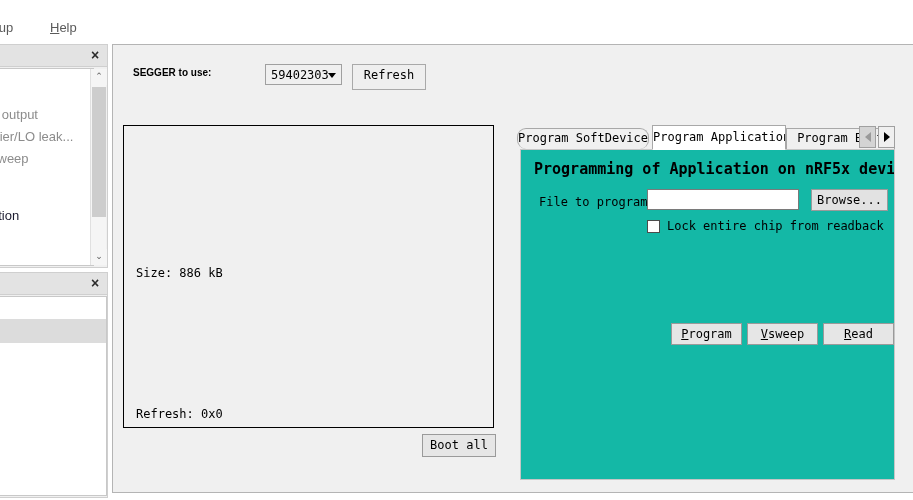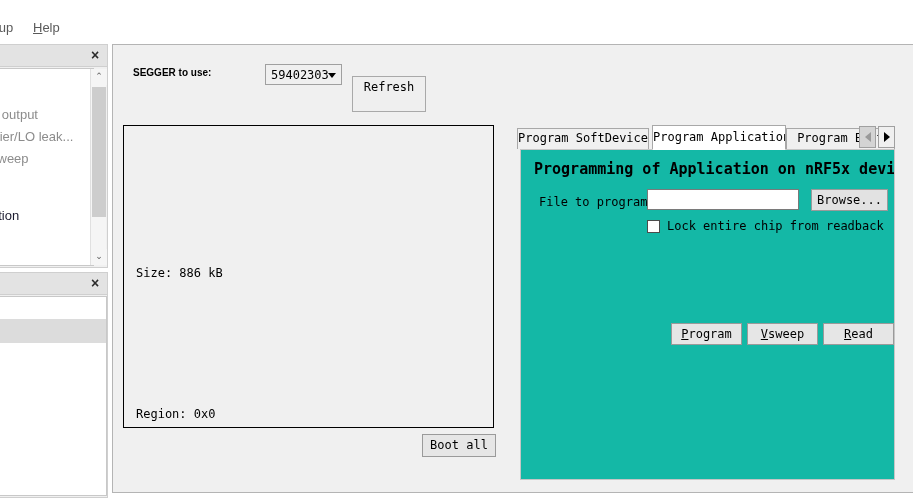--- a/index.html
+++ b/index.html
@@ -36,21 +36,21 @@
   }
   #menu-bar .menu-item {
     position: absolute;
     top: 2px;
     font-size: 13px;
     color: #5a5a5a;
     font-family: "Liberation Sans", sans-serif;
     white-space: nowrap;
   }
   #menu-setup { left: -12px; }
-  #menu-help  { left: 33px; }
+  #menu-help  { left: 50px; }
   #menu-help u { text-decoration: underline; }
 
   
   #dock-panel-1 {
     position: absolute;
     left: -12px; top: 44px;
     width: 120px; height: 224px;
     background: #f0f0f0;
     border: 1px solid #cfcfcf;
     box-sizing: border-box;
@@ -198,22 +198,22 @@
   #segger-select-arrow {
     position: absolute;
     right: 5px; top: 8px;
     width: 0; height: 0;
     border-left: 4px solid transparent;
     border-right: 4px solid transparent;
     border-top: 5px solid #000;
   }
   #refresh-button {
     position: absolute;
-    left: 219px; top: 12px;
-    width: 74px; height: 36px;
+    left: 219px; top: 0;
+    width: 74px; height: 26px;
     background: #efefef;
     border: 1px solid #a9a9a9;
     box-sizing: border-box;
     font-size: 12px;
     color: #000;
     text-align: center;
     line-height: 20px;
     cursor: pointer;
   }
 
@@ -290,21 +290,21 @@
     overflow: hidden;
   }
   .tab.active {
     top: 0;
     height: 25px;
     line-height: 23px;
     background: #ffffff;
     border-bottom: 1px solid #ffffff;
     z-index: 3;
   }
-  #tab-softdevice  { left: 4px;   width: 132px; }
+  #tab-softdevice  { left: 4px;   width: 132px; border-radius: 9px; }
   #tab-application { left: 139px; width: 134px; }
   #tab-bootloader  { left: 273px; width: 109px; }
 
   #tab-scroll-left, #tab-scroll-right {
     position: absolute;
     top: 1px;
     width: 17px; height: 22px;
     border: 1px solid #a0a0a0;
     box-sizing: border-box;
     z-index: 5;
@@ -468,21 +468,21 @@
     <div id="segger-label">SEGGER to use:</div>
     <div id="segger-select">
       <div id="segger-select-value" class="mono">59402303</div>
       <div id="segger-select-arrow"></div>
     </div>
     <div id="refresh-button" class="mono">Refresh</div>
   </div>
 
   <div id="region-box">
     <div id="region-size" class="mono">Size: 886 kB</div>
-    <div id="region-address" class="mono">Region:  0x0</div>
+    <div id="region-address" class="mono">Refresh:  0x0</div>
   </div>
 
   <div id="erase-all-button" class="mono">Boot all</div>
 
   <div id="tab-widget">
     <div id="tab-strip">
       <div class="tab mono" id="tab-softdevice">Program SoftDevice</div>
       <div class="tab mono active" id="tab-application">Program Application</div>
       <div class="tab mono" id="tab-bootloader">Program Boot</div>
       <div id="tab-scroll-left">

